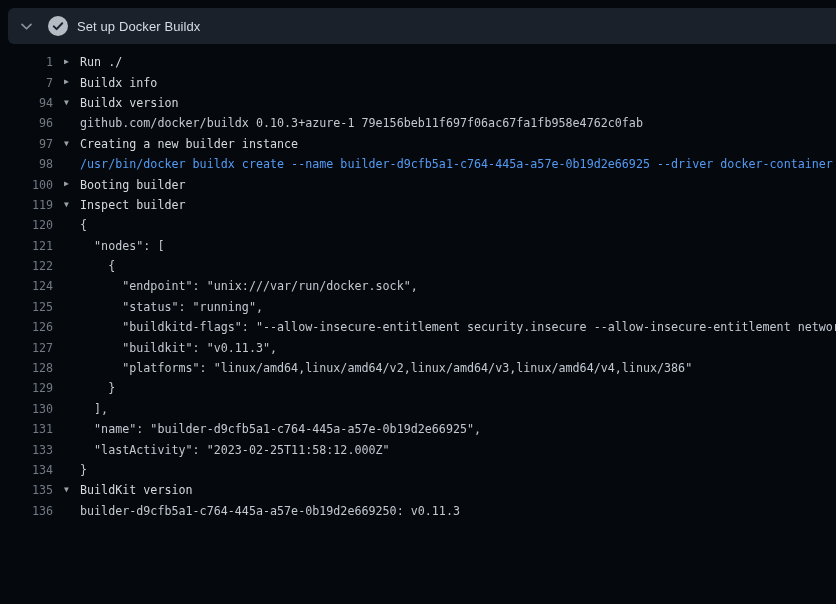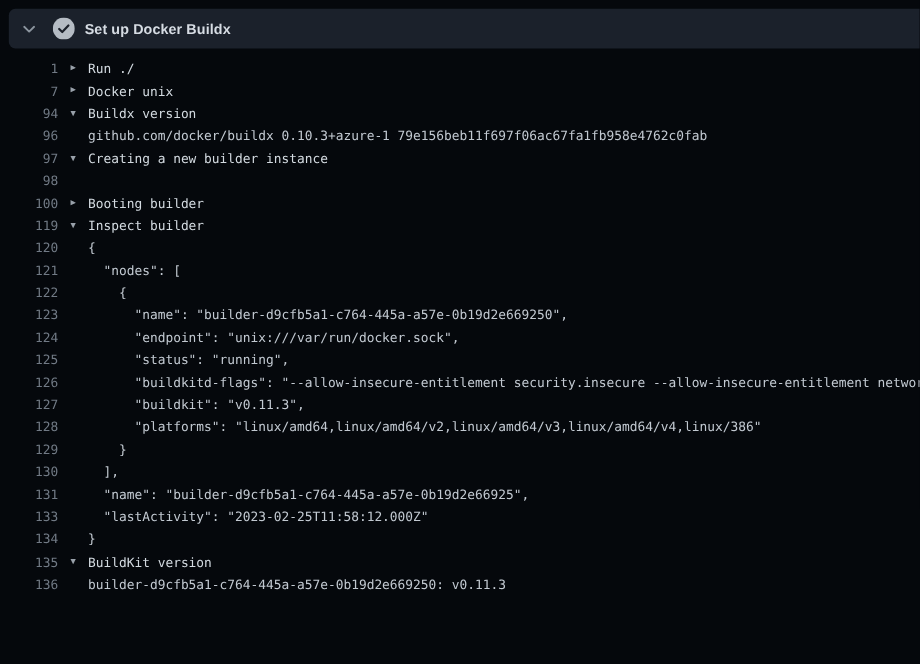--- a/index.html
+++ b/index.html
@@ -19,21 +19,21 @@
     align-items: center;
     padding-left: 11px;
     cursor: pointer;
   }
   .chevron { width: 15px; height: 15px; display: block; flex: 0 0 auto; }
   .status-icon { width: 20px; height: 20px; margin-left: 14px; flex: 0 0 auto; }
   .step-title {
     margin-left: 9px;
     color: var(--title-fg);
     font-size: 13px;
-    font-weight: 700;
+    font-weight: 400;
     letter-spacing: .1px;
     white-space: nowrap;
   }
 
   
   .log {
     position: absolute;
     left: 0; top: 44px; right: 0; bottom: 0;
     padding-top: 8px;
     overflow: hidden;
@@ -73,31 +73,30 @@
   </svg>
   <svg class="status-icon" viewBox="0 0 20 20">
     <circle cx="10" cy="10" r="10" fill="#b5bcc4"></circle>
     <path d="M5.8 10.4 L8.6 13.1 L14.2 7.2" fill="none" stroke="#1b212b" stroke-width="2" stroke-linecap="round" stroke-linejoin="round"></path>
   </svg>
   <span class="step-title">Set up Docker Buildx</span>
 </div>
 
 <div class="log">
     <div class="log-line"><span class="ln">1</span><span class="caret">▶</span><span class="txt group">Run ./</span></div>
-    <div class="log-line"><span class="ln">7</span><span class="caret">▶</span><span class="txt group">Docker unix</span></div>
+    <div class="log-line"><span class="ln">7</span><span class="caret">▶</span><span class="txt group">Buildx info</span></div>
     <div class="log-line"><span class="ln">94</span><span class="caret">▼</span><span class="txt group">Buildx version</span></div>
     <div class="log-line"><span class="ln">96</span><span class="caret"></span><span class="txt output">github.com/docker/buildx 0.10.3+azure-1 79e156beb11f697f06ac67fa1fb958e4762c0fab</span></div>
     <div class="log-line"><span class="ln">97</span><span class="caret">▼</span><span class="txt group">Creating a new builder instance</span></div>
-    <div class="log-line"><span class="ln">98</span><span class="caret"></span></div>
+    <div class="log-line"><span class="ln">98</span><span class="caret"></span><span class="txt command">/usr/bin/docker buildx create --name builder-d9cfb5a1-c764-445a-a57e-0b19d2e66925 --driver docker-container</span></div>
     <div class="log-line"><span class="ln">100</span><span class="caret">▶</span><span class="txt group">Booting builder</span></div>
     <div class="log-line"><span class="ln">119</span><span class="caret">▼</span><span class="txt group">Inspect builder</span></div>
     <div class="log-line"><span class="ln">120</span><span class="caret"></span><span class="txt output">{</span></div>
     <div class="log-line"><span class="ln">121</span><span class="caret"></span><span class="txt output">  "nodes": [</span></div>
     <div class="log-line"><span class="ln">122</span><span class="caret"></span><span class="txt output">    {</span></div>
-    <div class="log-line"><span class="ln">123</span><span class="caret"></span><span class="txt output">      "name": "builder-d9cfb5a1-c764-445a-a57e-0b19d2e669250",</span></div>
     <div class="log-line"><span class="ln">124</span><span class="caret"></span><span class="txt output">      "endpoint": "unix:///var/run/docker.sock",</span></div>
     <div class="log-line"><span class="ln">125</span><span class="caret"></span><span class="txt output">      "status": "running",</span></div>
     <div class="log-line"><span class="ln">126</span><span class="caret"></span><span class="txt output">      "buildkitd-flags": "--allow-insecure-entitlement security.insecure --allow-insecure-entitlement network</span></div>
     <div class="log-line"><span class="ln">127</span><span class="caret"></span><span class="txt output">      "buildkit": "v0.11.3",</span></div>
     <div class="log-line"><span class="ln">128</span><span class="caret"></span><span class="txt output">      "platforms": "linux/amd64,linux/amd64/v2,linux/amd64/v3,linux/amd64/v4,linux/386"</span></div>
     <div class="log-line"><span class="ln">129</span><span class="caret"></span><span class="txt output">    }</span></div>
     <div class="log-line"><span class="ln">130</span><span class="caret"></span><span class="txt output">  ],</span></div>
     <div class="log-line"><span class="ln">131</span><span class="caret"></span><span class="txt output">  "name": "builder-d9cfb5a1-c764-445a-a57e-0b19d2e66925",</span></div>
     <div class="log-line"><span class="ln">133</span><span class="caret"></span><span class="txt output">  "lastActivity": "2023-02-25T11:58:12.000Z"</span></div>
     <div class="log-line"><span class="ln">134</span><span class="caret"></span><span class="txt output">}</span></div>

